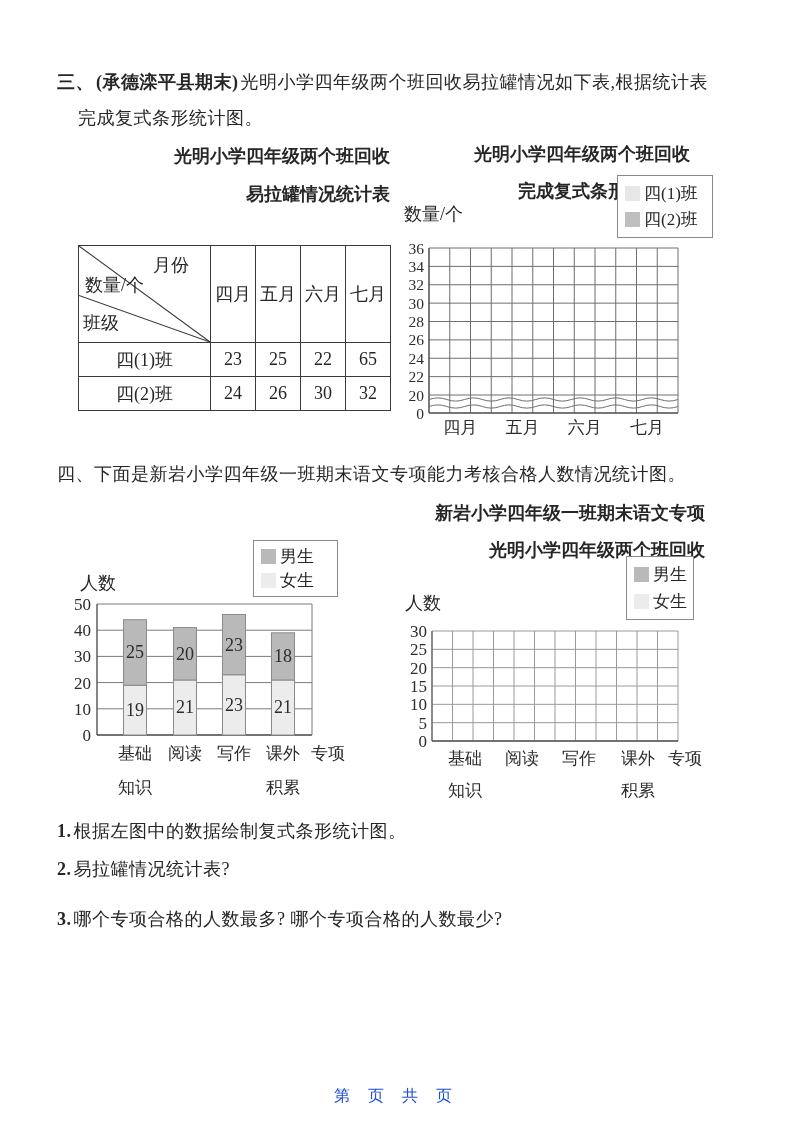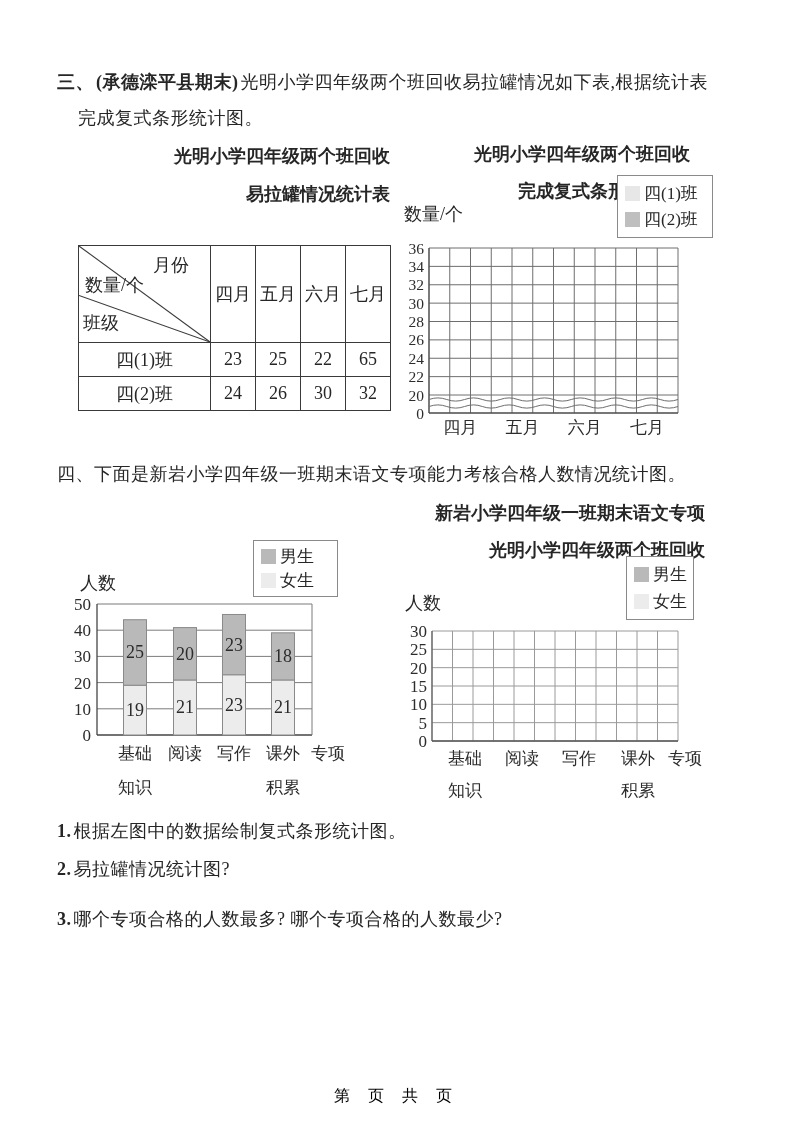--- a/index.html
+++ b/index.html
@@ -21,21 +21,21 @@
   .tbl-title,.chart-title{position:absolute;text-align:right;font-weight:700;font-size:18px;white-space:nowrap}
   .ylab{position:absolute;font-size:18px;white-space:nowrap}
 
   .legend{position:absolute;border:1.2px solid #8a8a8a;background:#fff;display:flex;flex-direction:column;justify-content:space-around;padding:4px 0 4px 7px}
   .lrow{display:flex;align-items:center;gap:4px;font-size:17px;white-space:nowrap}
   .sq{width:15px;height:15px;display:inline-block;flex:0 0 15px}
 
   svg.chart{position:absolute;overflow:visible}
   svg text{font-family:"Liberation Serif","DejaVu Serif",serif;fill:#2c2c2c}
 
-  .footer{position:absolute;left:0;right:0;top:1086px;text-align:center;font-size:16px;letter-spacing:7px;color:#000000}
+  .footer{position:absolute;left:0;right:0;top:1086px;text-align:center;font-size:16px;letter-spacing:7px;color:#1d4ed8}
 </style>
 </head>
 <body>
 
 <div class="line" style="left:57px;top:70px"><b>三、</b><b>(承德滦平县期末)</b><span>光明小学四年级两个班回收易拉罐情况如下表,根据统计表</span></div>
 <div class="line" style="left:78px;top:106px">完成复式条形统计图。</div>
 
 <div class="tbl-title" style="left:78px;top:144px;width:312px">光明小学四年级两个班回收</div>
 <div class="tbl-title" style="left:78px;top:182px;width:312px">易拉罐情况统计表</div>
 
@@ -235,16 +235,16 @@
     <text x="67" y="141" font-size="17" text-anchor="middle">基础</text>
     <text x="67" y="173" font-size="17" text-anchor="middle">知识</text>
     <text x="124" y="141" font-size="17" text-anchor="middle">阅读</text>
     <text x="181" y="141" font-size="17" text-anchor="middle">写作</text>
     <text x="240" y="141" font-size="17" text-anchor="middle">课外</text>
     <text x="240" y="173" font-size="17" text-anchor="middle">积累</text>
     <text x="287" y="141" font-size="17" text-anchor="middle">专项</text>
   </svg>
 
 <div class="line" style="left:57px;top:819px"><b>1.</b><span>根据左图中的数据绘制复式条形统计图。</span></div>
-<div class="line" style="left:57px;top:857px"><b>2.</b><span>易拉罐情况统计图?</span></div>
+<div class="line" style="left:57px;top:857px"><b>2.</b><span>易拉罐情况统计表?</span></div>
 <div class="line" style="left:57px;top:907px"><b>3.</b><span>哪个专项合格的人数最多? 哪个专项合格的人数最少?</span></div>
 
 <div class="footer">第 页 共 页</div>
 
 </body></html>

